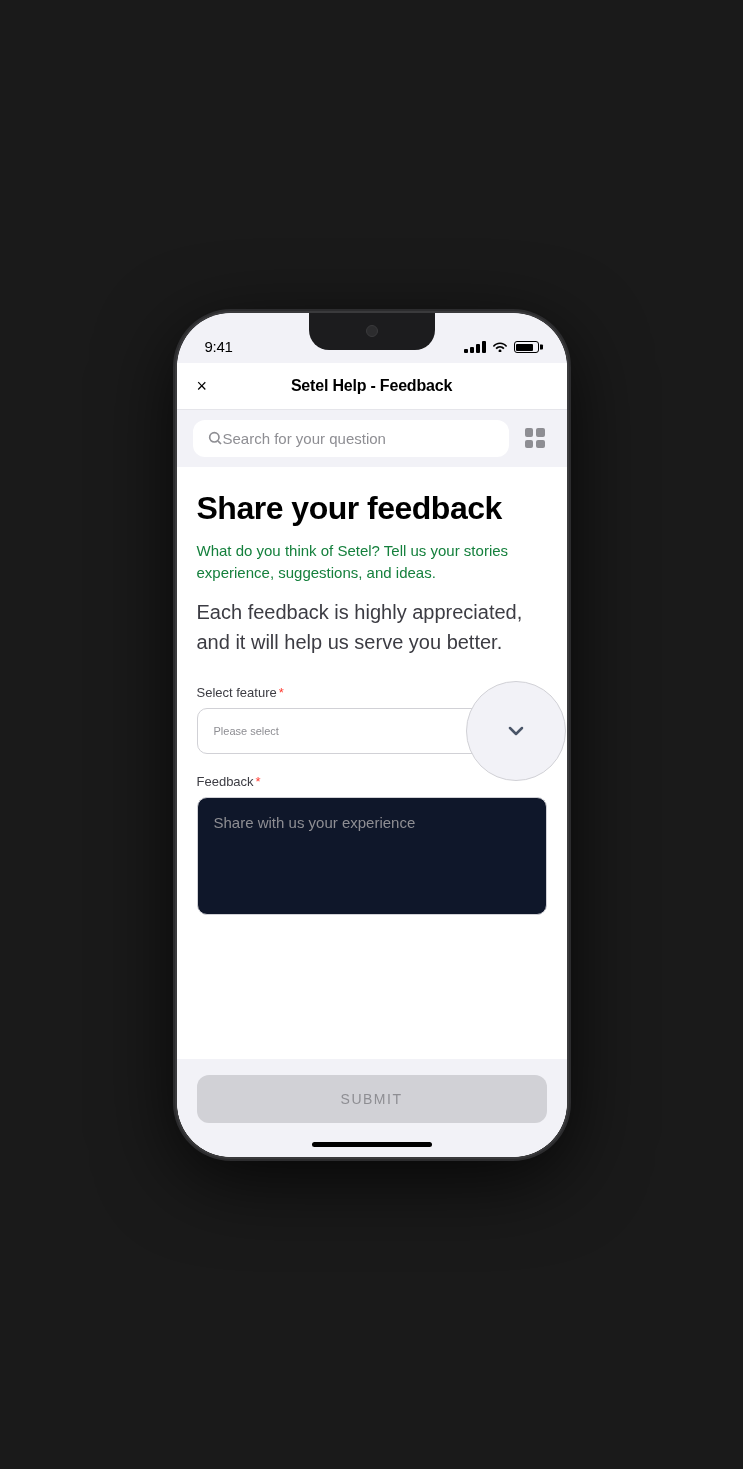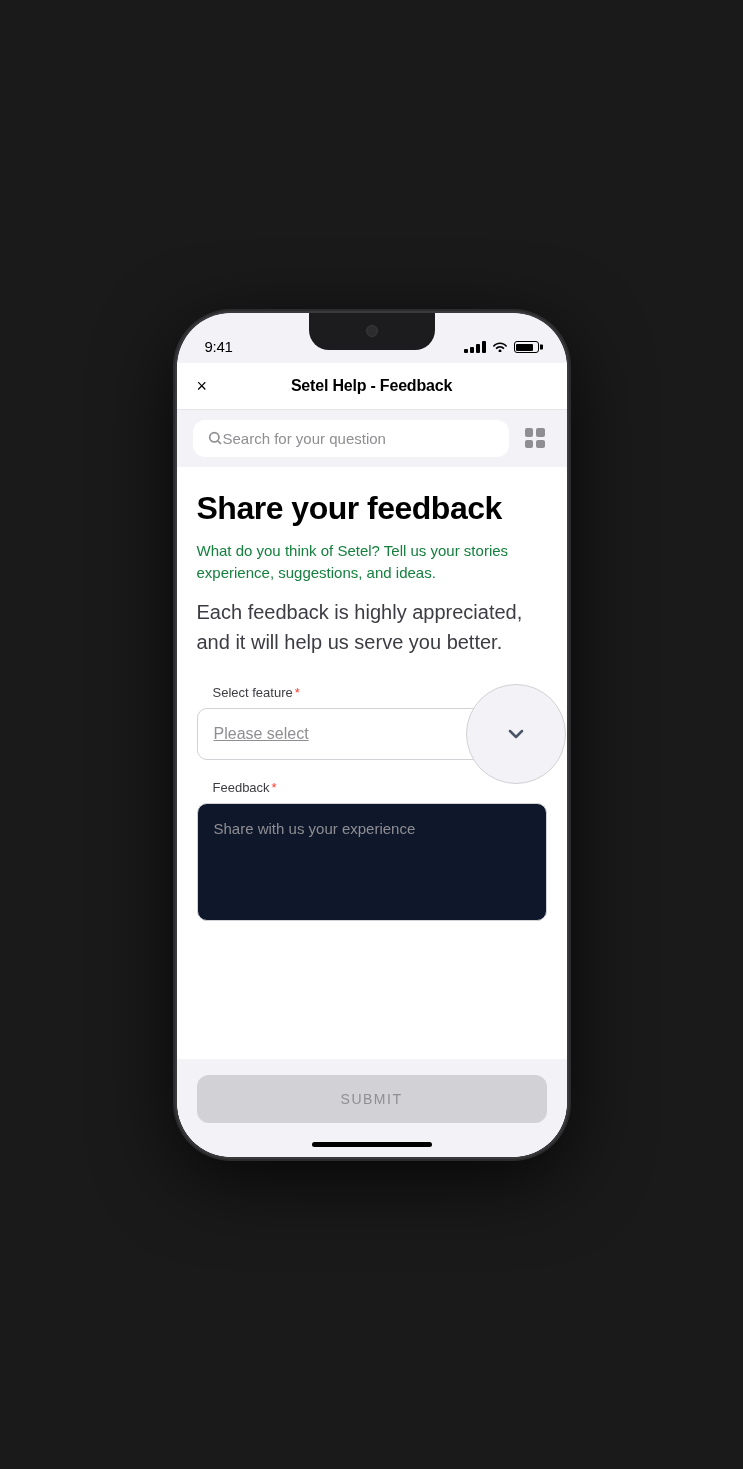--- a/index.html
+++ b/index.html
@@ -277,44 +277,42 @@
     }
 
     .form-label {
       font-size: 13px;
       font-weight: 500;
       color: #3c3c43;
       margin-bottom: 8px;
       display: flex;
       align-items: center;
       gap: 2px;
-      margin-left: 16px;
     }
 
     .required-star {
       color: #ff3b30;
     }
 
     .select-field {
       width: 100%;
       background: #ffffff;
       border: 1px solid #d1d1d6;
       border-radius: 10px;
       padding: 16px 16px;
       display: flex;
       align-items: center;
       justify-content: space-between;
       cursor: pointer;
       position: relative;
     }
 
     .select-placeholder {
-      font-size: 16px;
-      color: #8e8e93;
-      text-decoration: underline;
+      font-size: 11px;
+      color: #8e8e93;
     }
 
     
     .dropdown-circle {
       position: absolute;
       right: -20px;
       top: 50%;
       transform: translateY(-50%);
       width: 100px;
       height: 100px;

